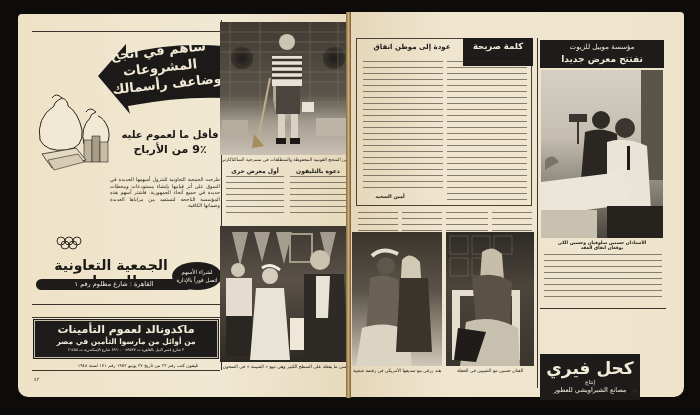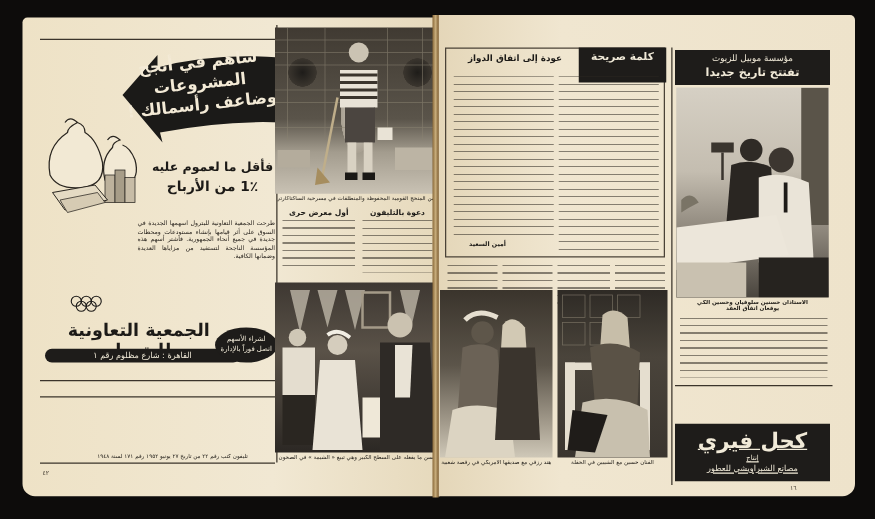--- a/index.html
+++ b/index.html
@@ -42,21 +42,21 @@
       <path d="M54 24 Q58 18 64 24 Q58 26 58 30 Q48 40 52 56 Q58 64 70 60 Q80 54 76 40 Q72 30 66 28" fill="#f2e9d4" stroke="#2a2620" stroke-width="1"></path>
       <rect x="52" y="52" width="8" height="22" fill="#bdb29c" stroke="#2a2620" stroke-width="0.6"></rect>
       <rect x="60" y="48" width="8" height="26" fill="#a79d88" stroke="#2a2620" stroke-width="0.6"></rect>
       <rect x="68" y="54" width="8" height="20" fill="#c7bca6" stroke="#2a2620" stroke-width="0.6"></rect>
       <path d="M10 66 L44 60 L54 72 L20 80 Z" fill="#e4dac3" stroke="#2a2620" stroke-width="0.8"></path>
       <path d="M16 72 L46 66 L52 74 L22 82 Z" fill="#d6cbb3" stroke="#2a2620" stroke-width="0.6"></path>
     </svg>
 
     <div class="ar" style="position:absolute;left:100px;top:113px;width:104px;font-size:10px;font-weight:bold;line-height:15px;">
       <div>فأقل ما لعموم عليه</div>
-      <div style="font-size:11px;">1٪ من الأرباح</div>
+      <div style="font-size:11px;">9٪ من الأرباح</div>
     </div>
 
     <div class="tiny" style="position:absolute;left:92px;top:162px;width:110px;height:34px;overflow:hidden;">طرحت الجمعية التعاونية للبترول أسهمها الجديدة في السوق على أثر قيامها بإنشاء مستودعات ومحطات جديدة في جميع أنحاء الجمهورية. فاشتر أسهم هذه المؤسسة الناجحة لتستفيد من مزاياها العديدة وضمانها الكافية.</div>
 
     <svg style="position:absolute;left:38px;top:222px;" width="26" height="14" viewBox="0 0 26 14">
       <circle cx="5" cy="5" r="4" fill="none" stroke="#1e1c1a" stroke-width="0.9"></circle>
       <circle cx="13" cy="5" r="4" fill="none" stroke="#1e1c1a" stroke-width="0.9"></circle>
       <circle cx="21" cy="5" r="4" fill="none" stroke="#1e1c1a" stroke-width="0.9"></circle>
       <circle cx="9" cy="9" r="4" fill="none" stroke="#1e1c1a" stroke-width="0.9"></circle>
       <circle cx="17" cy="9" r="4" fill="none" stroke="#1e1c1a" stroke-width="0.9"></circle>
@@ -68,20 +68,25 @@
     <div class="dark-band ar" style="left:18px;top:265px;width:156px;height:11px;border-radius:6px;font-size:6.5px;line-height:11px;">القاهرة : شارع مظلوم رقم ١</div>
 
     <div class="dark-band ar" style="left:154px;top:248px;width:50px;height:28px;border-radius:50%;font-size:5.5px;line-height:8px;padding-top:6px;">
       <div>لشراء الأسهم</div>
       <div>اتصل فوراً بالإدارة</div>
     </div>
 
     <div class="rule" style="left:14px;top:290px;width:188px;"></div>
     <div class="rule" style="left:14px;top:303px;width:188px;"></div>
 
+    <div class="dark-band ar" style="left:16px;top:306px;width:184px;height:38px;border:1px solid #c8bea8;outline:1px solid #1e1c1a;">
+      <div style="font-size:11px;font-weight:bold;line-height:14px;margin-top:2px;">ماكدونالد لعموم التأمينات</div>
+      <div style="font-size:7.5px;font-weight:bold;line-height:10px;">من أوائل من مارسوا التأمين في مصر</div>
+      <div style="font-size:3.8px;line-height:6px;white-space:nowrap;overflow:hidden;">٣ شارع قصر النيل بالقاهرة ت ٥٩٥٣٧ - ٤٩٦٠٠ شارع الإسكندرية ت ٢١٤٥٥</div>
+    </div>
 
     <div class="caption" style="left:40px;top:349px;width:160px;">تليفون كتب رقم ٢٢ من تاريخ ٢٧ يونيو ١٩٥٢ رقم ١٧١ لسنة ١٩٤٨</div>
     <div class="rule" style="left:14px;top:356px;width:188px;"></div>
 
     <div class="page-num" style="left:16px;top:362px;">٤٢</div>
 
     <div class="vrule" style="left:203px;top:6px;height:350px;"></div>
 
     <div class="photo" style="left:202px;top:8px;width:128px;height:133px;background:
         radial-gradient(ellipse 22px 50px at 66px 70px,#d8d1c4 0%,#a8a092 60%,transparent 61%),
@@ -133,21 +138,21 @@
         <path d="M96 50 L110 50 L108 92 L96 92 Z" fill="#e9e3d6"></path>
       </svg>
     </div>
     <div class="caption" style="left:204px;top:350px;width:128px;">حسن ما يفعله على السطح الكبير وهي تبيع « الشيمة » في الصحون</div>
   </div>
 
   <div class="page page-right">
 
     <div style="position:absolute;left:8px;top:26px;width:176px;height:168px;border:1px solid #4a4237;">
       <div class="dark-band ar" style="left:106px;top:-1px;width:70px;height:28px;font-size:8.5px;font-weight:bold;line-height:16px;">كلمة صريحة</div>
-      <div class="ar" style="position:absolute;left:6px;top:4px;width:98px;font-size:7px;font-weight:bold;">عودة إلى اتفاق الدواز</div>
+      <div class="ar" style="position:absolute;left:6px;top:4px;width:98px;font-size:7px;font-weight:bold;">عودة إلى موطن اتفاق</div>
       <div class="textblock lines" style="left:90px;top:22px;width:80px;height:140px;"></div>
       <div class="textblock lines" style="left:6px;top:22px;width:80px;height:130px;"></div>
       <div class="ar" style="position:absolute;left:8px;top:154px;width:50px;font-size:5px;font-weight:bold;">أمين السعيد</div>
     </div>
 
     <div class="textblock lines" style="left:10px;top:200px;width:40px;height:32px;"></div>
     <div class="textblock lines" style="left:54px;top:200px;width:40px;height:24px;"></div>
     <div class="textblock lines" style="left:98px;top:200px;width:42px;height:32px;"></div>
     <div class="textblock lines" style="left:144px;top:200px;width:40px;height:34px;"></div>
 
@@ -185,21 +190,21 @@
     </div>
     <div class="caption" style="left:4px;top:356px;width:90px;">هند رزقي مع صديقها الأمريكي في رقصة شعبية</div>
     <div class="caption" style="left:98px;top:356px;width:88px;">الفنان حسين مع الشيبين في الحفلة</div>
 
     <div class="vrule" style="left:189px;top:26px;height:350px;"></div>
 
     <div class="dark-band ar" style="left:192px;top:28px;width:124px;height:28px;">
       <div style="font-size:7px;line-height:12px;margin-top:1px;">
         <span>مؤسسة موبيل للزيوت</span>
       </div>
-      <div style="font-size:9px;font-weight:bold;line-height:12px;">تفتتح تاريخ جديدا</div>
+      <div style="font-size:9px;font-weight:bold;line-height:12px;">تفتتح معرض جديدا</div>
     </div>
 
     <div class="photo" style="left:193px;top:58px;width:122px;height:168px;background:
         linear-gradient(180deg,#d6d0c4 0%,#c4bdb0 40%,#8a8378 70%,#4a453e 100%);">
       <svg width="122" height="168" viewBox="0 0 122 168" style="position:absolute;left:0;top:0;">
         <rect x="100" y="0" width="22" height="110" fill="#5a5449"></rect>
         <rect x="28" y="44" width="18" height="8" fill="#3a352e"></rect>
         <rect x="36" y="52" width="2" height="22" fill="#3a352e"></rect>
         <circle cx="60" cy="50" r="9" fill="#2f2b26"></circle>
         <path d="M44 62 Q60 56 76 64 L78 110 L40 110 Z" fill="#2a2622"></path>
@@ -213,21 +218,21 @@
       </svg>
     </div>
     <div class="caption" style="left:193px;top:228px;width:122px;font-weight:bold;">
       <div>الأستاذان حسنين سلوفيان وحسين الكي</div>
       <div>يوقعان اتفاق العقد</div>
     </div>
     <div class="textblock lines" style="left:196px;top:242px;width:118px;height:48px;"></div>
 
     <div class="rule" style="left:192px;top:296px;width:126px;"></div>
 
-    <div class="dark-band ar" style="left:192px;top:327px;width:124px;height:46px;text-decoration:underline;">
+    <div class="dark-band ar" style="left:192px;top:342px;width:100px;height:46px;">
       <div style="font-size:17px;font-weight:bold;line-height:22px;margin-top:3px;">كحل فيري</div>
       <div style="font-size:5.5px;line-height:7px;">إنتاج</div>
       <div style="font-size:6.5px;line-height:9px;">مصانع الشبراويشي للعطور</div>
     </div>
 
     <div class="page-num" style="left:284px;top:376px;">١٦</div>
   </div>
 
   <div class="spine"></div>
 </div>

